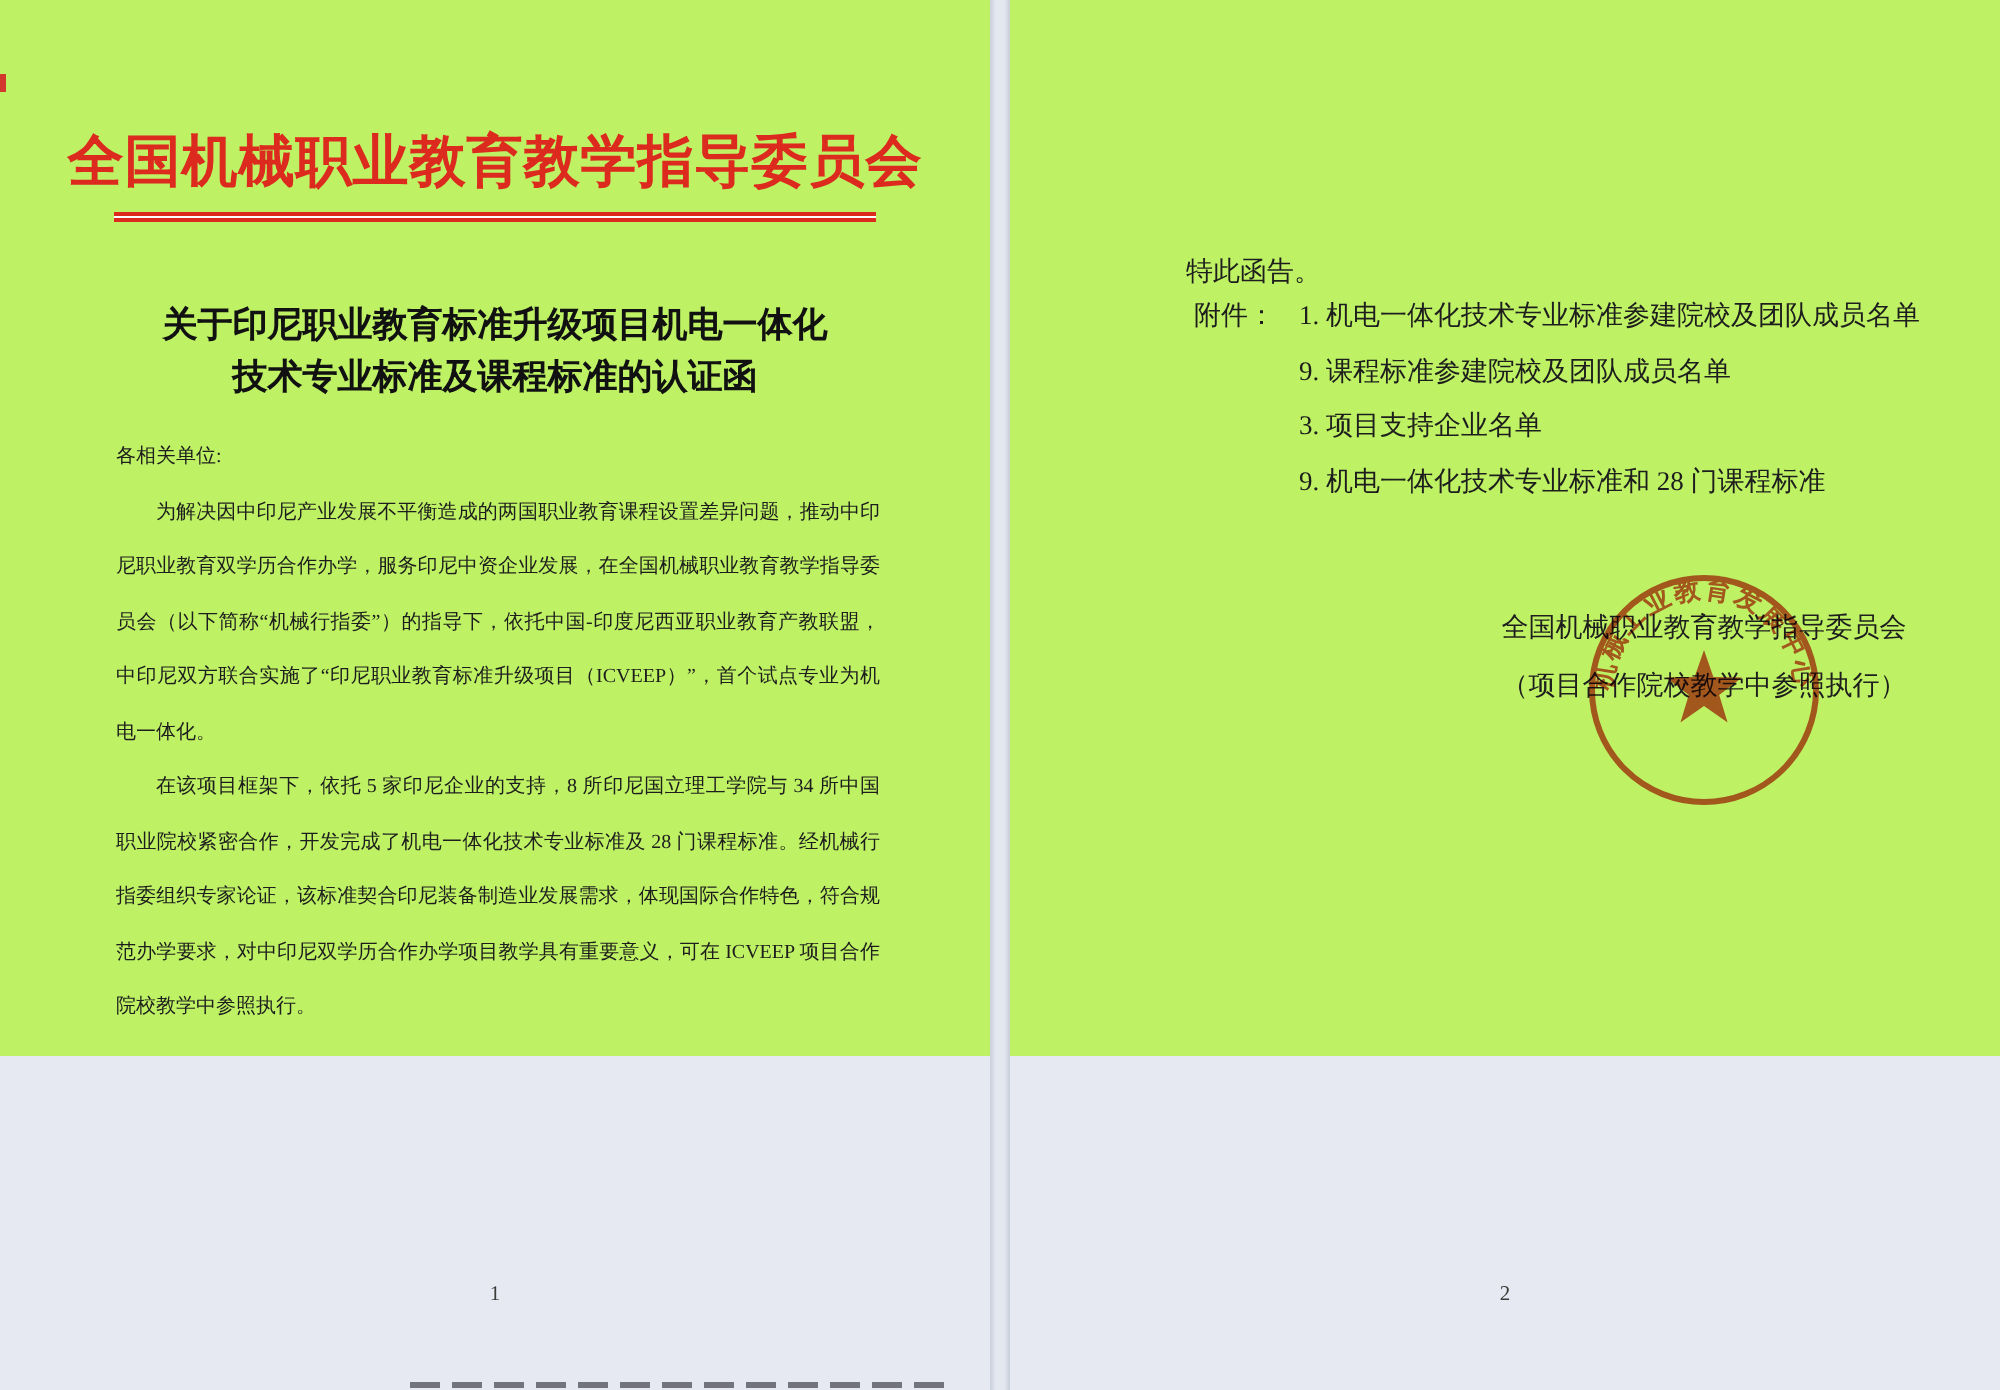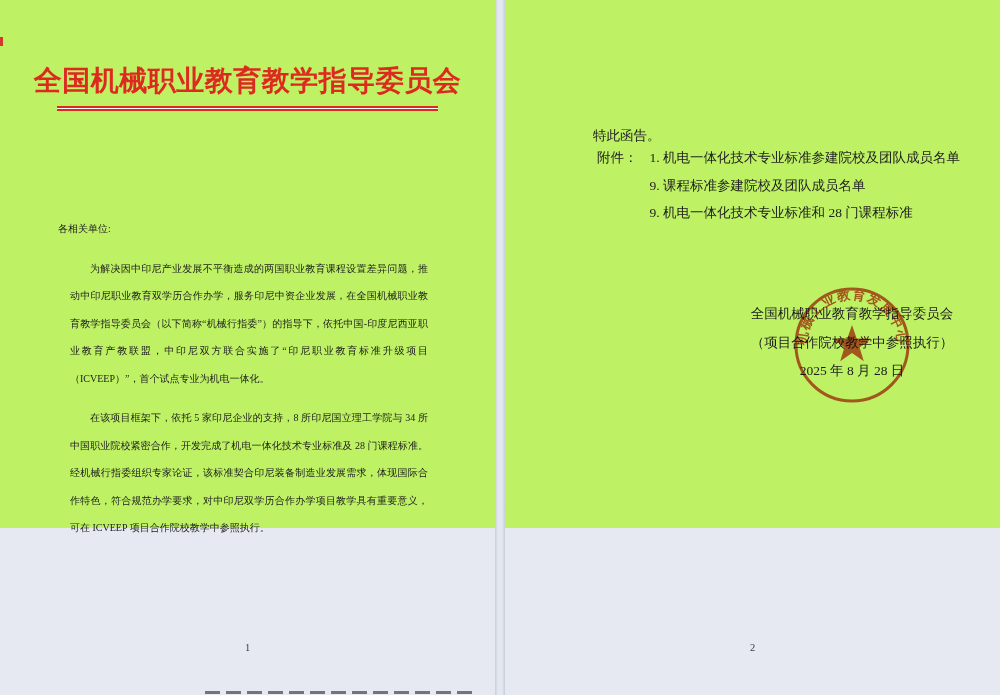--- a/index.html
+++ b/index.html
@@ -13,21 +13,21 @@
   
   .org-header{position:absolute;top:62px;left:0;width:495px;text-align:center;
     color:#dd2a1f;font-size:28px;font-weight:bold;letter-spacing:.5px;white-space:nowrap;}
   .red-rule{position:absolute;top:106px;left:57px;width:381px;height:5px;
     background:linear-gradient(#dd2a1f 0 2px,#ffffff 2px 3px,#dd2a1f 3px 5px);}
   .doc-title{position:absolute;top:149px;left:0;width:495px;text-align:center;
     font-size:17.5px;font-weight:bold;line-height:26px;color:#111;}
   .body-text{position:absolute;top:215px;left:58px;width:382px;
     font-size:10px;line-height:27.5px;text-align:justify;color:#1d1d1d;}
   .salutation{text-indent:0;}
-  .para{margin:12px;text-indent:2em;}
+  .para{margin:0;text-indent:2em;}
   .page-num{position:absolute;top:642px;width:100%;text-align:center;
     font-size:10.5px;color:#3a3a3a;}
   .bottom-dashes{position:absolute;top:691px;left:205px;width:272px;height:2.5px;
     background:repeating-linear-gradient(90deg,#4c4c57 0 15px,rgba(0,0,0,0) 15px 21px);
     opacity:.75;}
   .red-edge-mark{position:absolute;top:37px;left:0;width:3px;height:9px;background:#d2392c;}
   
   .closing{position:absolute;top:87px;left:88px;font-size:13.5px;color:#1d1d1d;margin-top:40px;}
   .attachments{position:absolute;top:144px;left:92px;display:flex;
     font-size:13.5px;line-height:27.5px;color:#1d1d1d;gap:12px;}
@@ -42,45 +42,49 @@
 </style>
 </head>
 <body>
 
 <div class="canvas">
 
   <div class="page page-left">
     <div class="red-edge-mark"></div>
     <div class="org-header">全国机械职业教育教学指导委员会</div>
     <div class="red-rule"></div>
+    <div class="doc-title">
+      <div>关于印尼职业教育标准升级项目机电一体化</div>
+      <div>技术专业标准及课程标准的认证函</div>
+    </div>
     <div class="body-text">
       <div class="salutation">各相关单位:</div>
       <p class="para">为解决因中印尼产业发展不平衡造成的两国职业教育课程设置差异问题，推动中印尼职业教育双学历合作办学，服务印尼中资企业发展，在全国机械职业教育教学指导委员会（以下简称“机械行指委”）的指导下，依托中国-印度尼西亚职业教育产教联盟，中印尼双方联合实施了“印尼职业教育标准升级项目（ICVEEP）”，首个试点专业为机电一体化。</p>
       <p class="para">在该项目框架下，依托 5 家印尼企业的支持，8 所印尼国立理工学院与 34 所中国职业院校紧密合作，开发完成了机电一体化技术专业标准及 28 门课程标准。经机械行指委组织专家论证，该标准契合印尼装备制造业发展需求，体现国际合作特色，符合规范办学要求，对中印尼双学历合作办学项目教学具有重要意义，可在 ICVEEP 项目合作院校教学中参照执行。</p>
     </div>
     <div class="page-num">1</div>
     <div class="bottom-dashes"></div>
   </div>
 
   <div class="page page-right">
     <div class="closing">特此函告。</div>
 
     <div class="attachments">
       <span class="att-label">附件：</span>
       <div class="att-items">
         <div>1. 机电一体化技术专业标准参建院校及团队成员名单</div>
         <div>9. 课程标准参建院校及团队成员名单</div>
+        <div>3. 项目支持企业名单</div>
         <div>9. 机电一体化技术专业标准和 28 门课程标准</div>
       </div>
     </div>
 
     <div class="signature">
       <div>全国机械职业教育教学指导委员会</div>
       <div>（项目合作院校教学中参照执行）</div>
-      <div>2025 年 8 月 28 日</div>
     </div>
 
     <svg class="stamp" width="124" height="124" viewBox="0 0 124 124">
       <circle class="stamp-ring" cx="62" cy="62" r="56"></circle>
       <path id="stamp-arc" d="M 16 62 A 46 46 0 1 1 108 62" fill="none"></path>
       <text class="stamp-text">
         <textPath href="#stamp-arc" startOffset="50%" text-anchor="middle">机械工业教育发展中心</textPath>
       </text>
       <path class="stamp-star" d="M62,42 L66.7,55.5 L81,55.8 L69.6,64.5 L73.8,78.2 L62,70 L50.2,78.2 L54.4,64.5 L43,55.8 L57.3,55.5 Z"></path>
     </svg>

